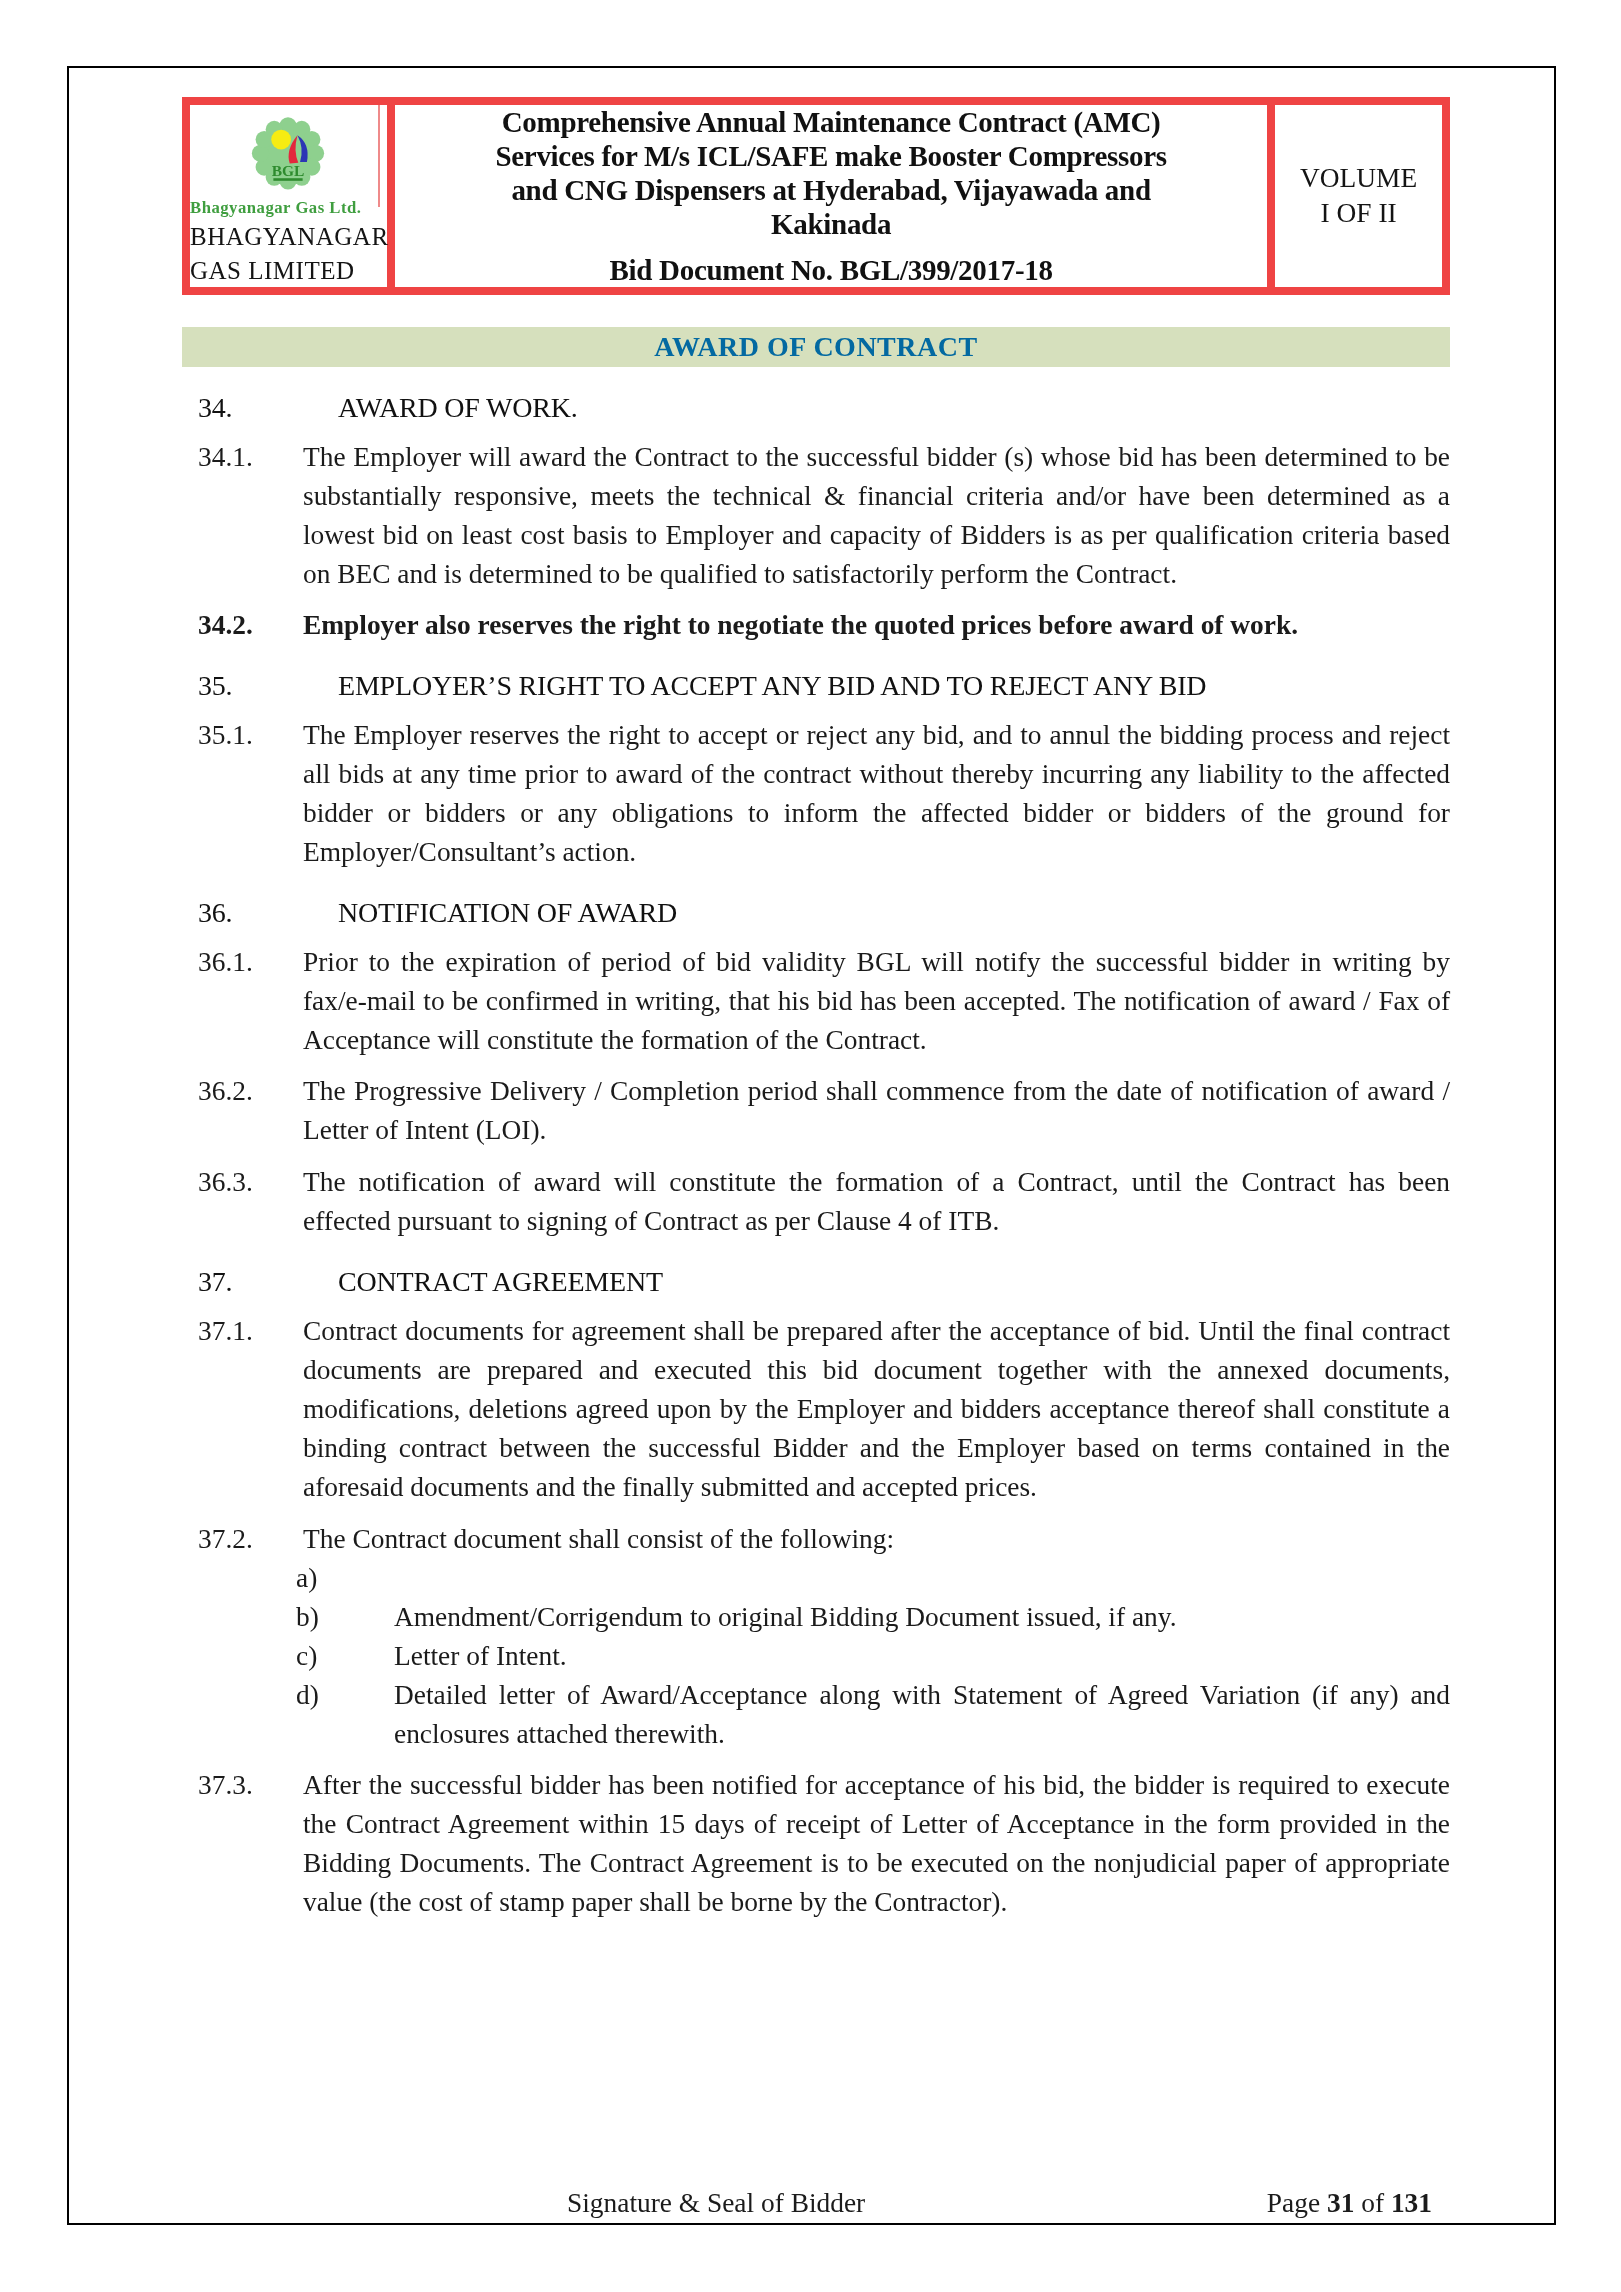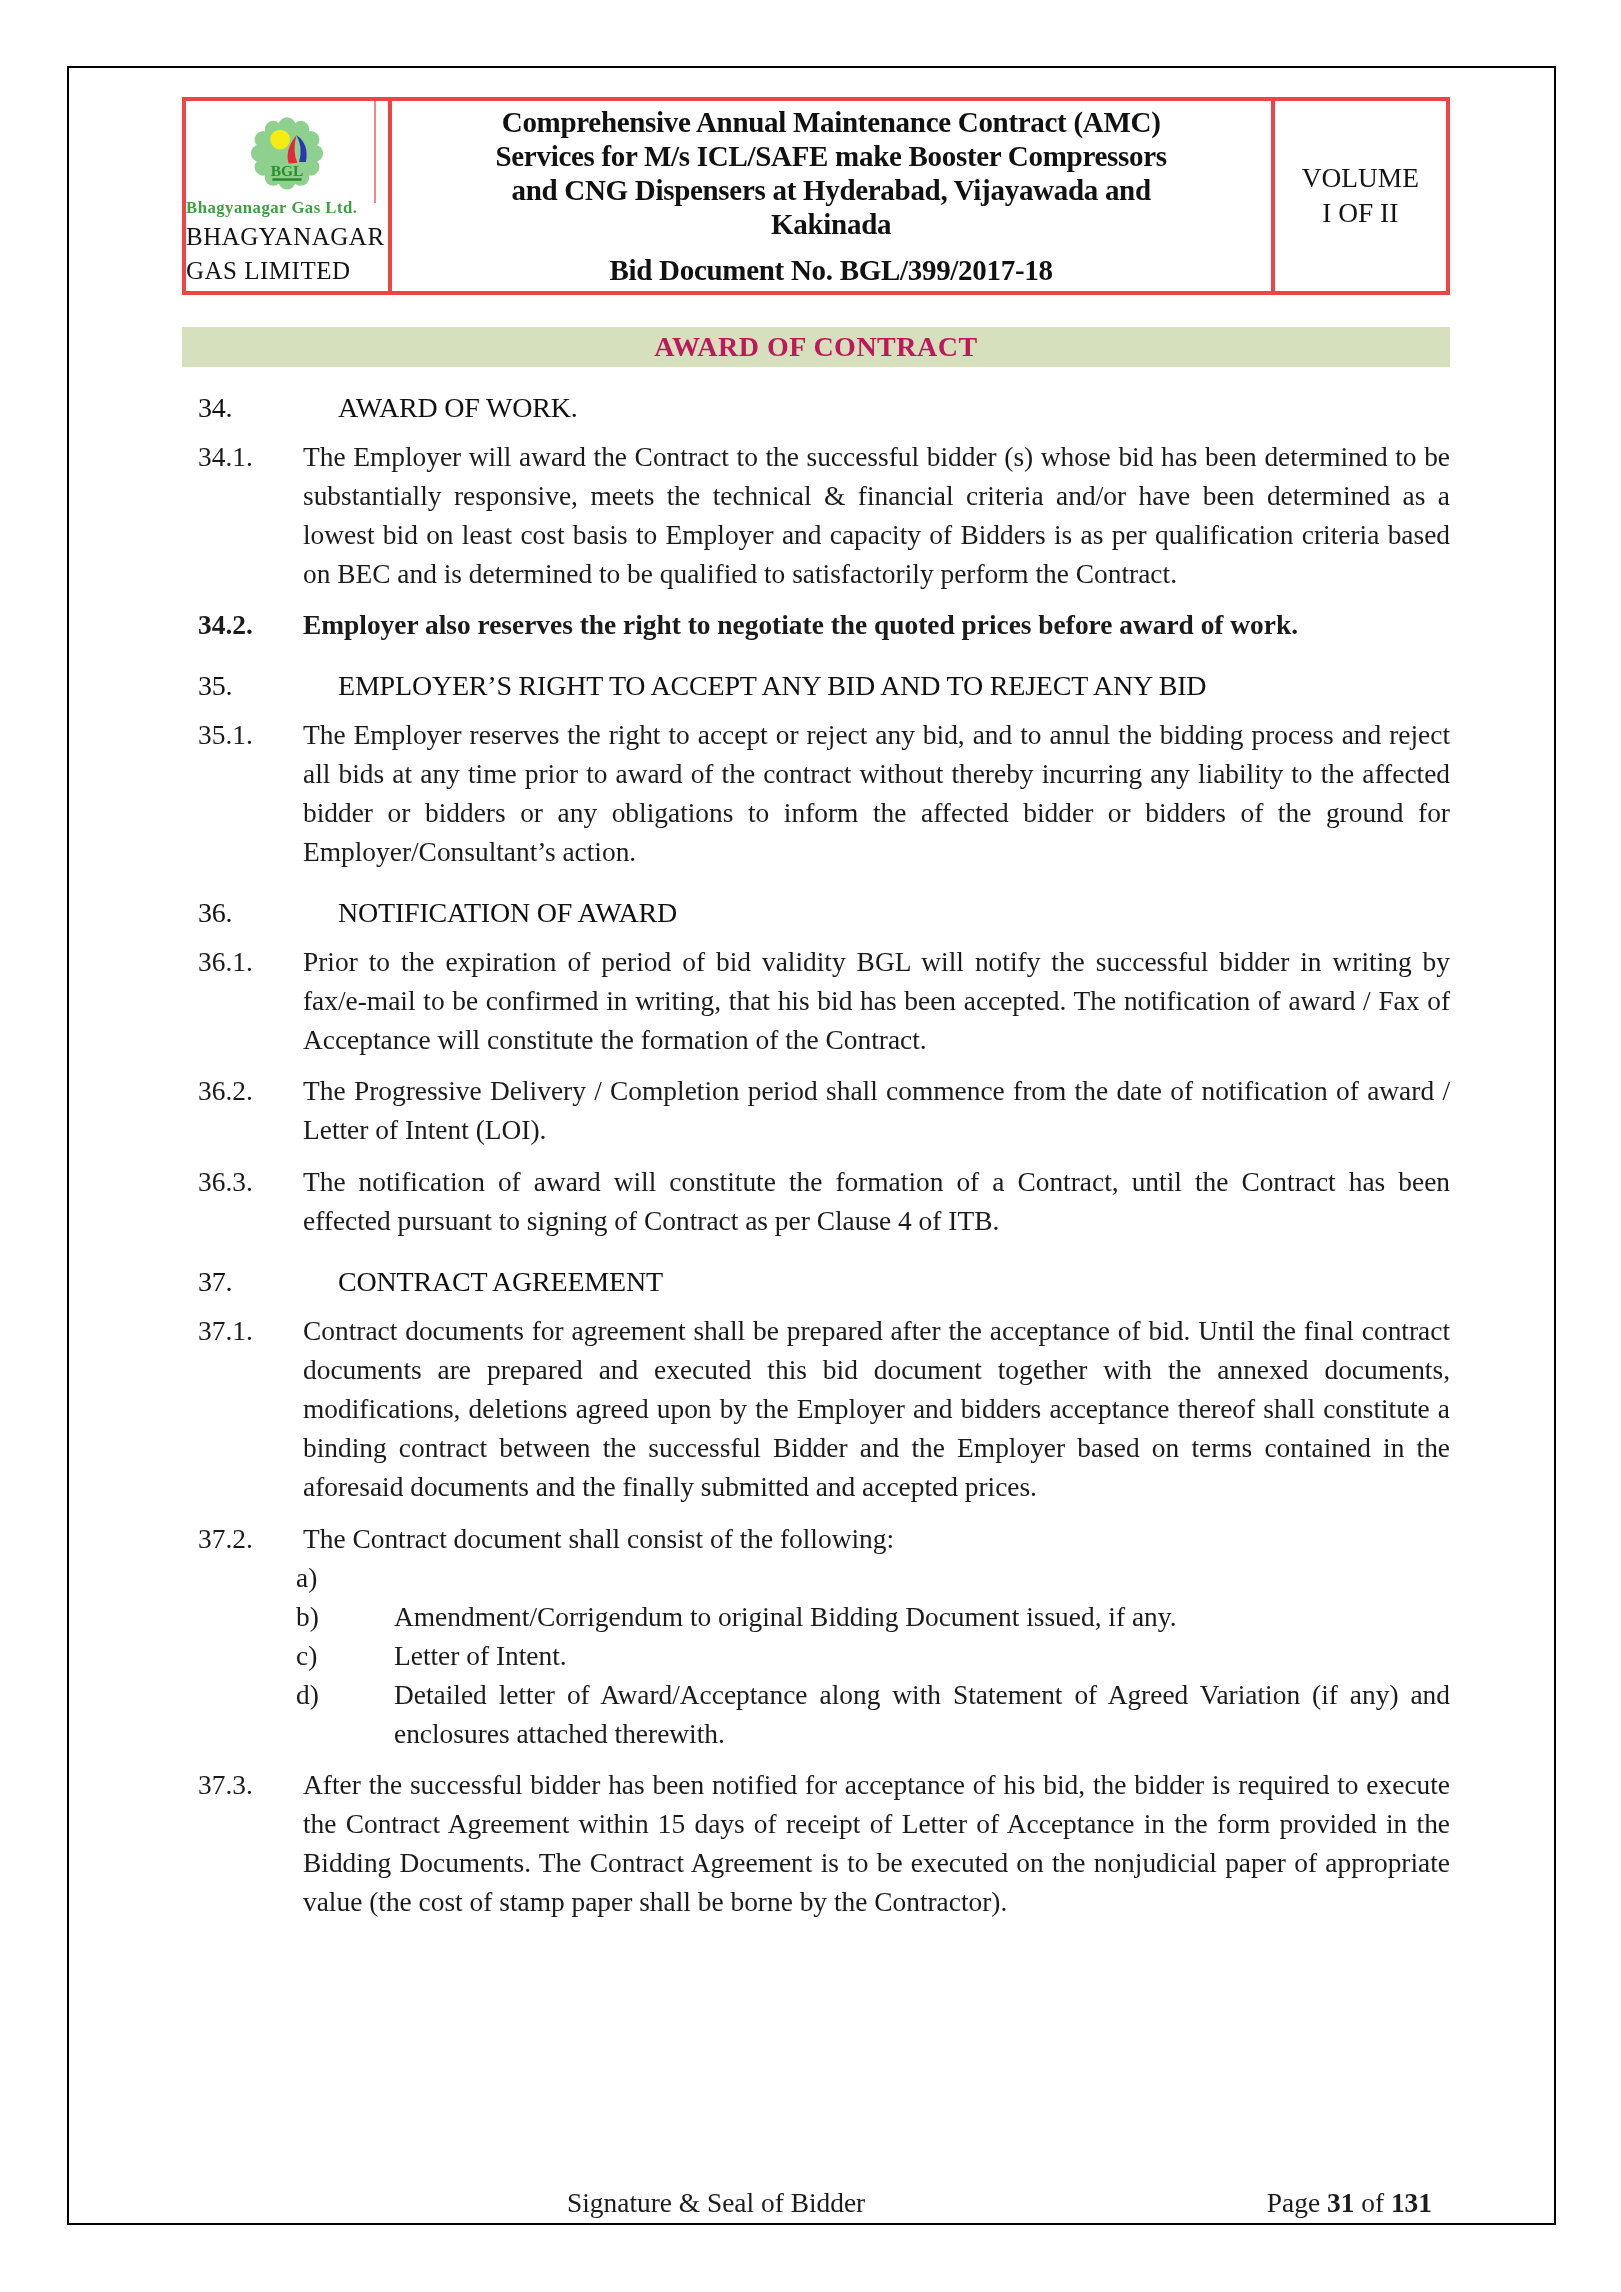--- a/index.html
+++ b/index.html
@@ -18,21 +18,21 @@
   }
 
   
   .header-table {
     margin:29px 0 0 113px;
     width:1268px; height:198px;
     border-collapse:collapse;
     table-layout:fixed;
   }
   .header-table td {
-    border:4px solid #ef4444;
+    border:8px solid #ef4444;
     vertical-align:middle;
     position:relative;
   }
   .cell-logo  { width:197px; text-align:left; padding-top:3.9px; }
   .cell-title { width:846px; text-align:center; }
   .cell-volume{ width:168px; text-align:center; }
 
   .logo-badge { display:block; margin:2px auto 0 auto; }
   .logo-brand {
     font-size:16.7px; font-weight:bold; color:#3f9e3f;
@@ -57,21 +57,21 @@
 
   
   .banner {
     margin:32px 0 0 113px;
     width:1268px; height:40px;
     background:#d6e0bd;
     text-align:center;
   }
   .banner-text {
     font-weight:bold; font-size:28px; line-height:40px;
-    letter-spacing:0.5px; color:#be185d;
+    letter-spacing:0.5px; color:#0369a1;
   }
 
   
   .content { padding:0 104px 0 129px; }
 
   .section-heading {
     display:flex; margin-top:23px;
     font-weight:normal; font-size:28px; line-height:35px;
     letter-spacing:-0.2px; color:#111;gap:44px;
   }

